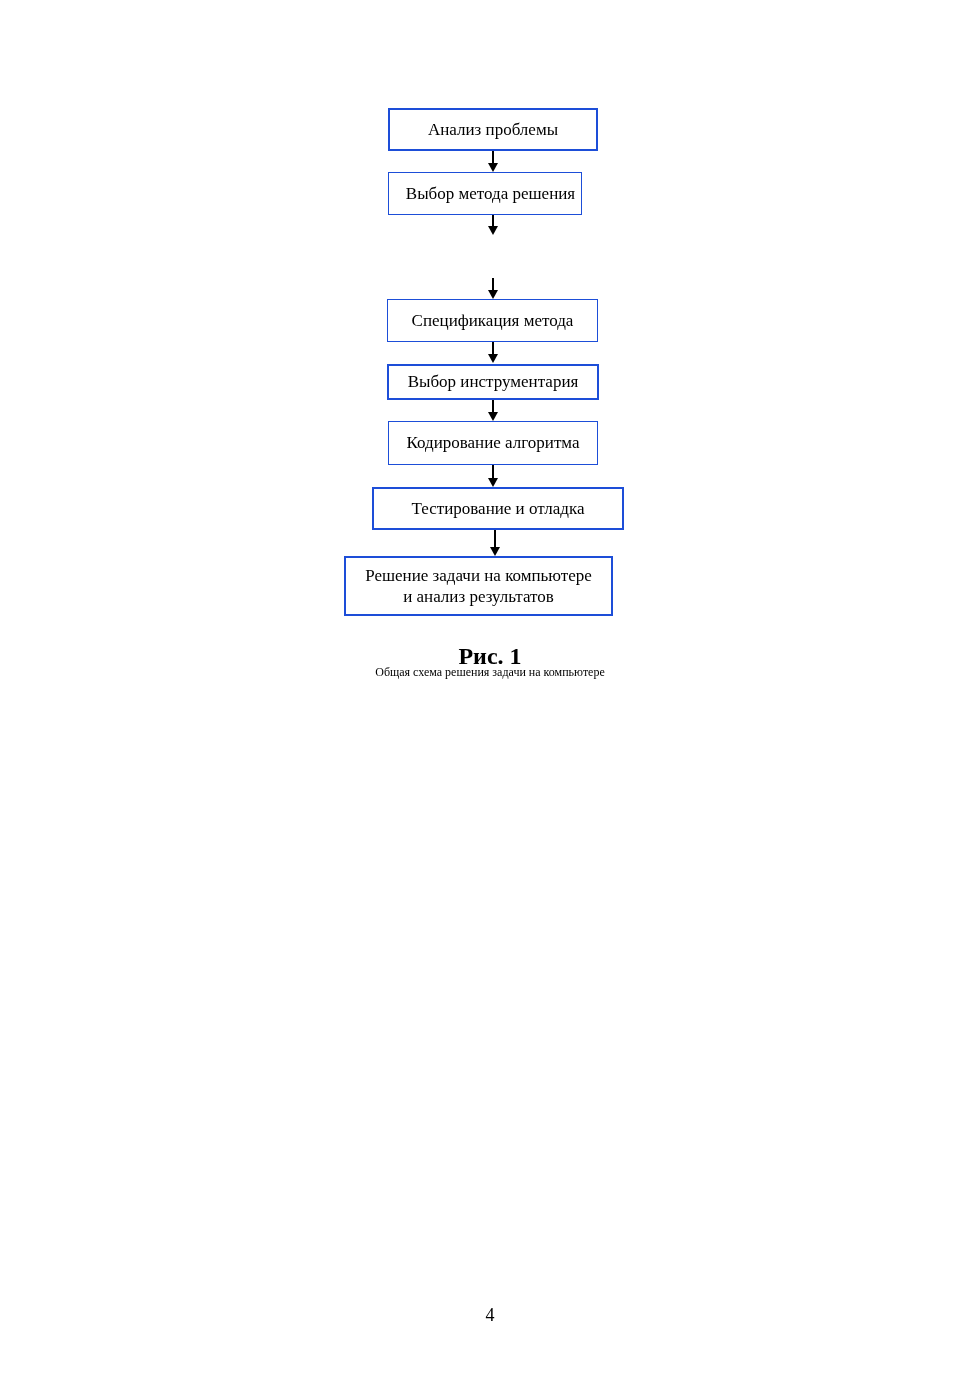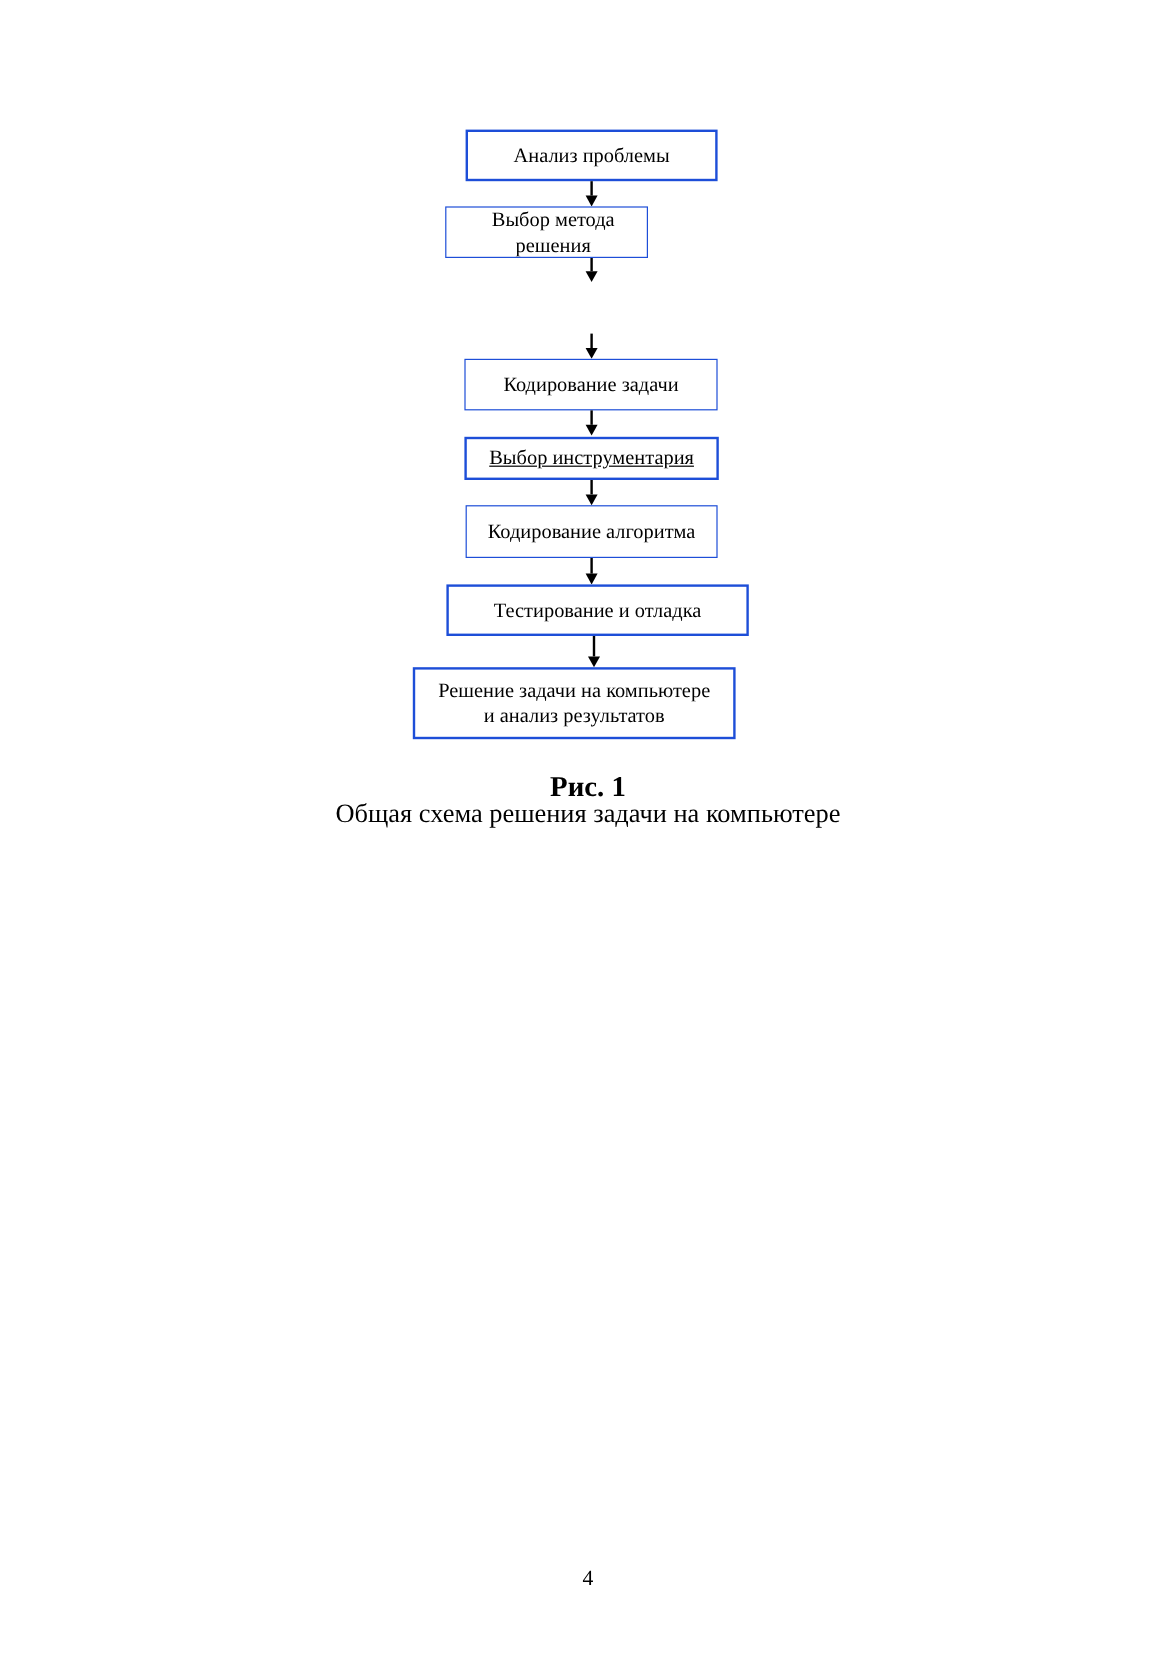--- a/index.html
+++ b/index.html
@@ -47,24 +47,24 @@
     width: 0;
     height: 0;
     border-left: 5px solid transparent;
     border-right: 5px solid transparent;
     border-top: 9px solid #000000;
     flex: 0 0 auto;
   }
 
   
   .b1 { left: 388px; top: 108px; width: 210px; height: 43px; }
-  .b2 { left: 371px; top: 172px; width: 169px; height: 43px; padding-left: 11px; }
+  .b2 { left: 388px; top: 172px; width: 194px; height: 43px; padding-left: 11px; }
   .b3 { left: 388px; top: 235px; width: 211px; height: 43px; }
   .b4 { left: 387px; top: 299px; width: 211px; height: 43px; }
-  .b5 { left: 387px; top: 364px; width: 212px; height: 36px; text-decoration: underline; }
+  .b5 { left: 387px; top: 364px; width: 212px; height: 36px; }
   .b6 { left: 388px; top: 421px; width: 210px; height: 44px; }
   .b7 { left: 372px; top: 487px; width: 252px; height: 43px; }
   .b8 { left: 344px; top: 556px; width: 269px; height: 60px; }
 
   .a1 { left: 487px; top: 151px; height: 21px; }
   .a2 { left: 487px; top: 215px; height: 20px; }
   .a3 { left: 487px; top: 278px; height: 21px; }
   .a4 { left: 487px; top: 342px; height: 21px; }
   .a5 { left: 487px; top: 400px; height: 21px; }
   .a6 { left: 487px; top: 465px; height: 22px; }
@@ -78,21 +78,21 @@
     text-align: center;
     font-size: 24px;
     font-weight: bold;
   }
   .caption-subtitle {
     position: absolute;
     left: 0;
     top: 665px;
     width: 980px;
     text-align: center;
-    font-size: 22px;
+    font-size: 12px;
   }
   .page-number {
     position: absolute;
     left: 0;
     top: 1305px;
     width: 980px;
     text-align: center;
     font-size: 18px;
   }
 </style>
@@ -116,21 +116,21 @@
     <div class="shaft"></div>
     <div class="head"></div>
   </div>
 
   <div class="arrow a3">
     <div class="shaft"></div>
     <div class="head"></div>
   </div>
 
   <div class="fc-box b4">
-    <span class="lbl">Кодирование задачи</span>
+    <span class="lbl">Спецификация метода</span>
   </div>
   <div class="arrow a4">
     <div class="shaft"></div>
     <div class="head"></div>
   </div>
 
   <div class="fc-box b5 bold-border">
     <span class="lbl">Выбор инструментария</span>
   </div>
   <div class="arrow a5">

